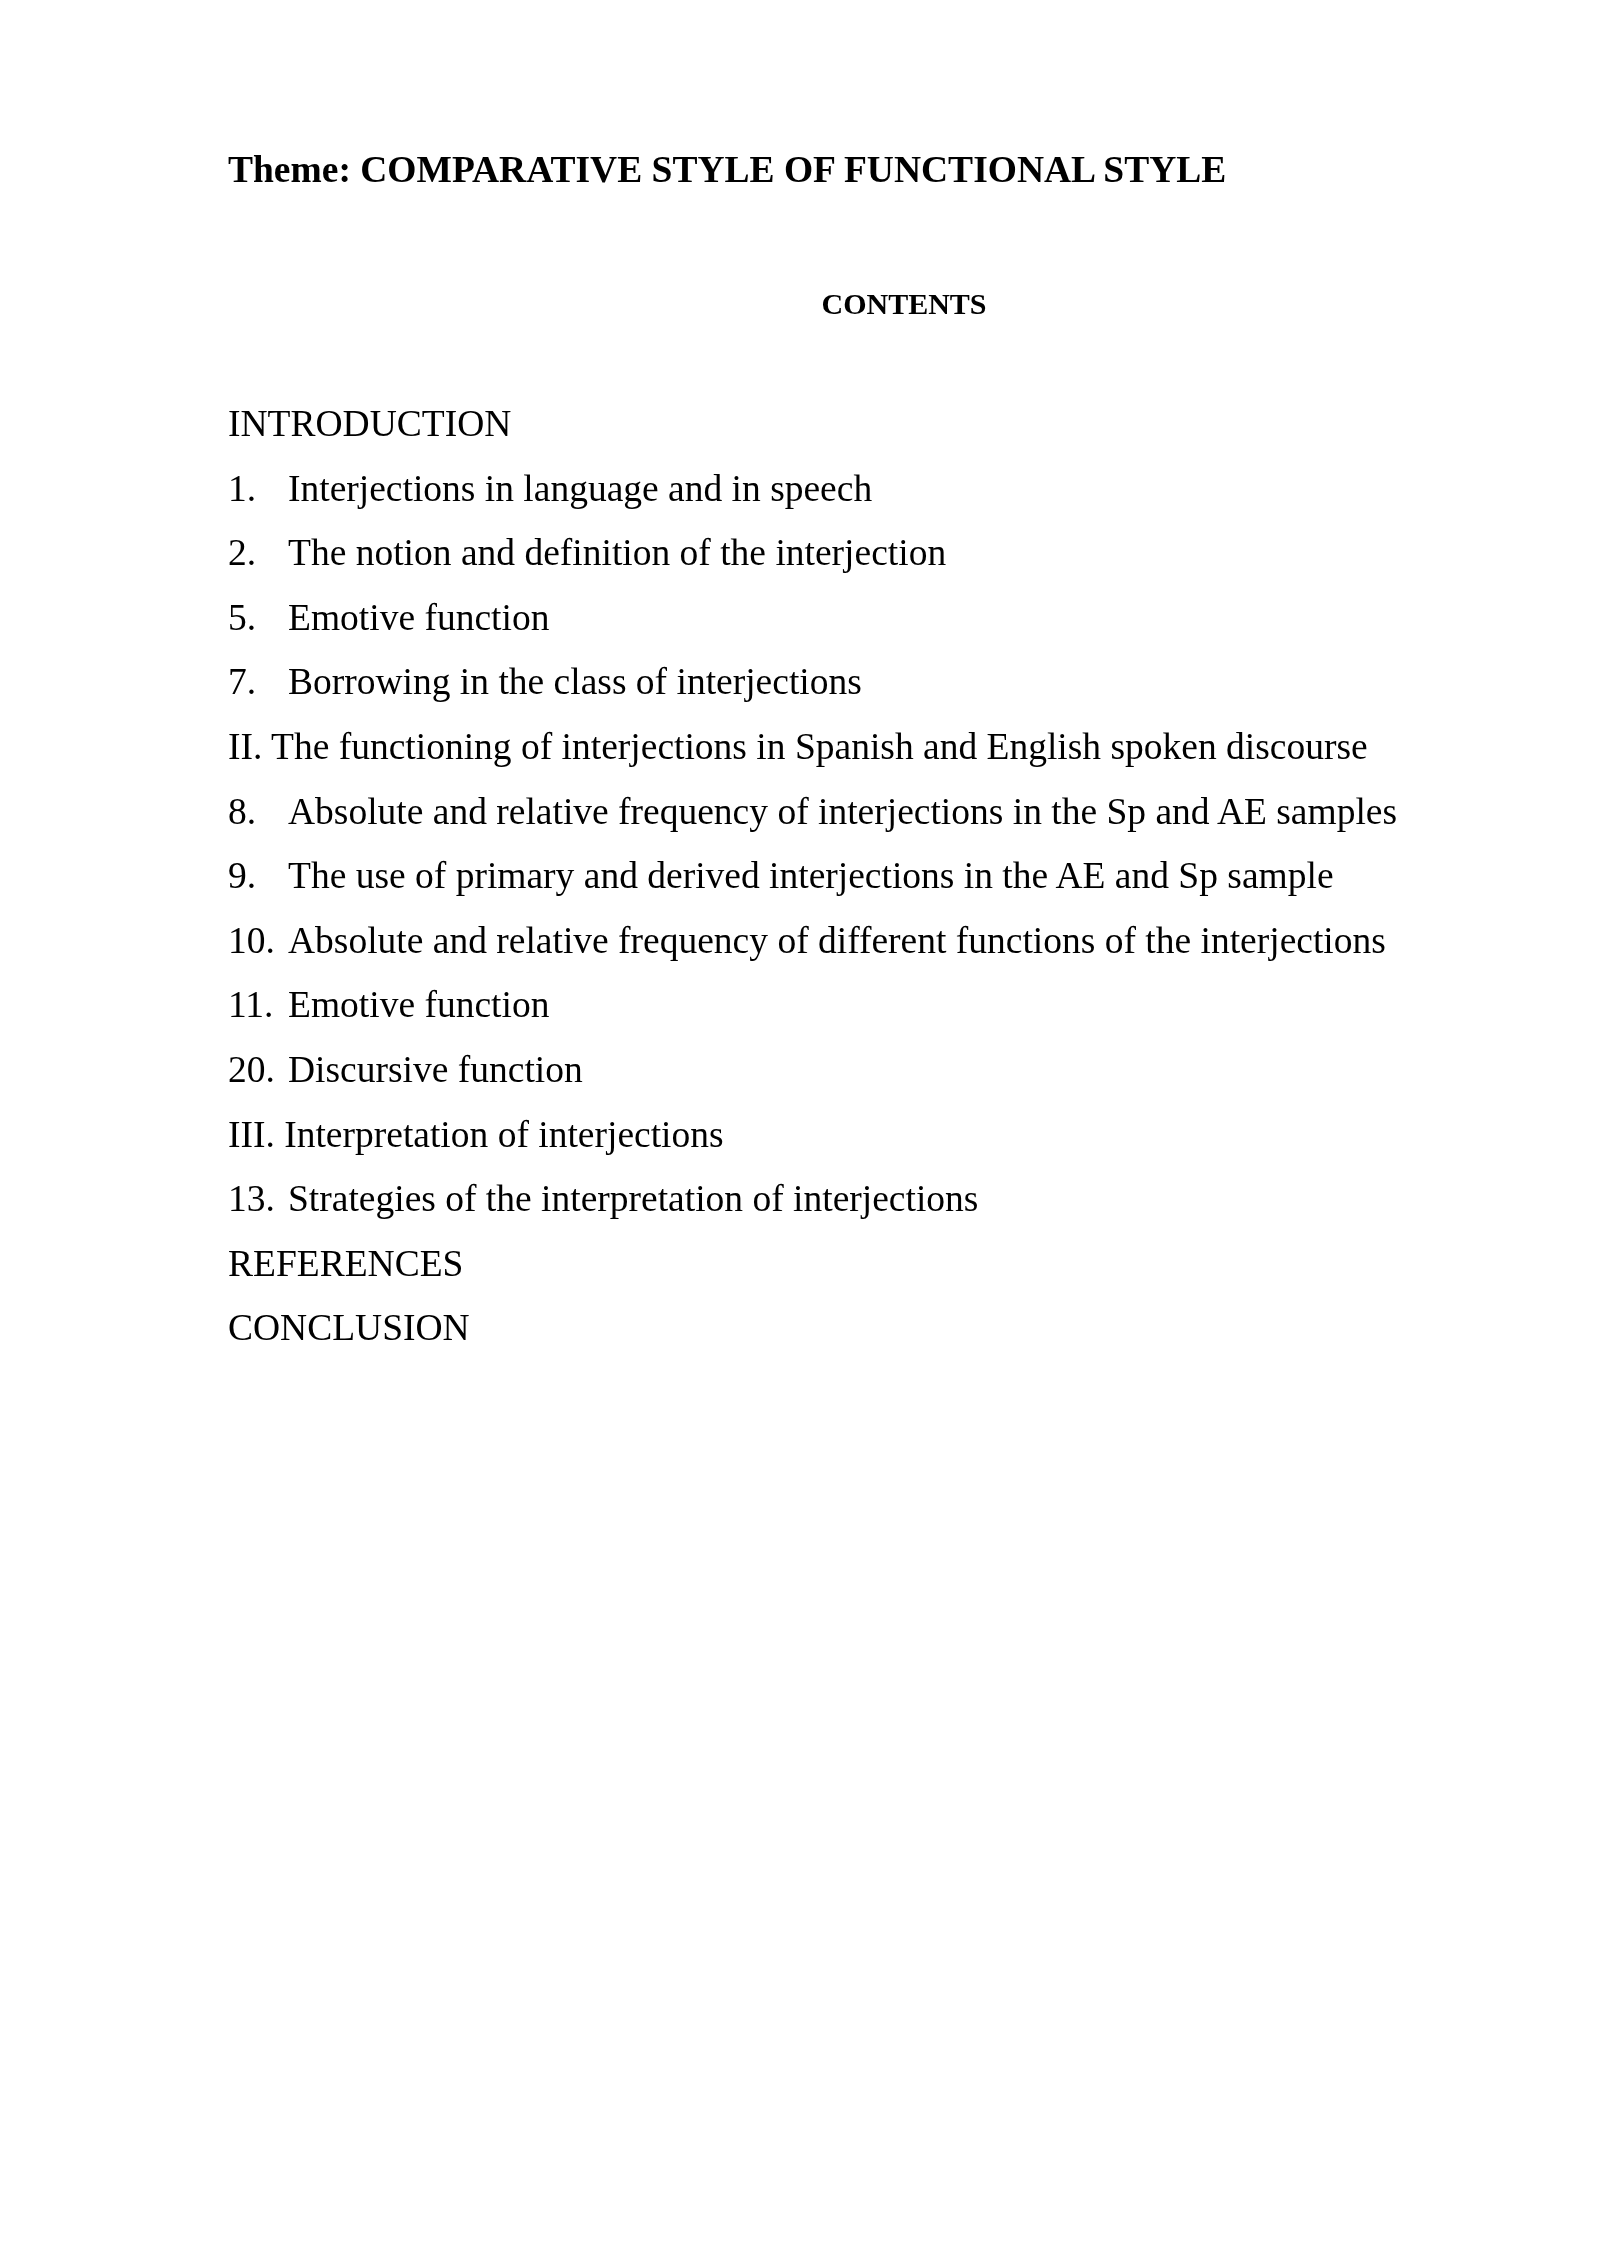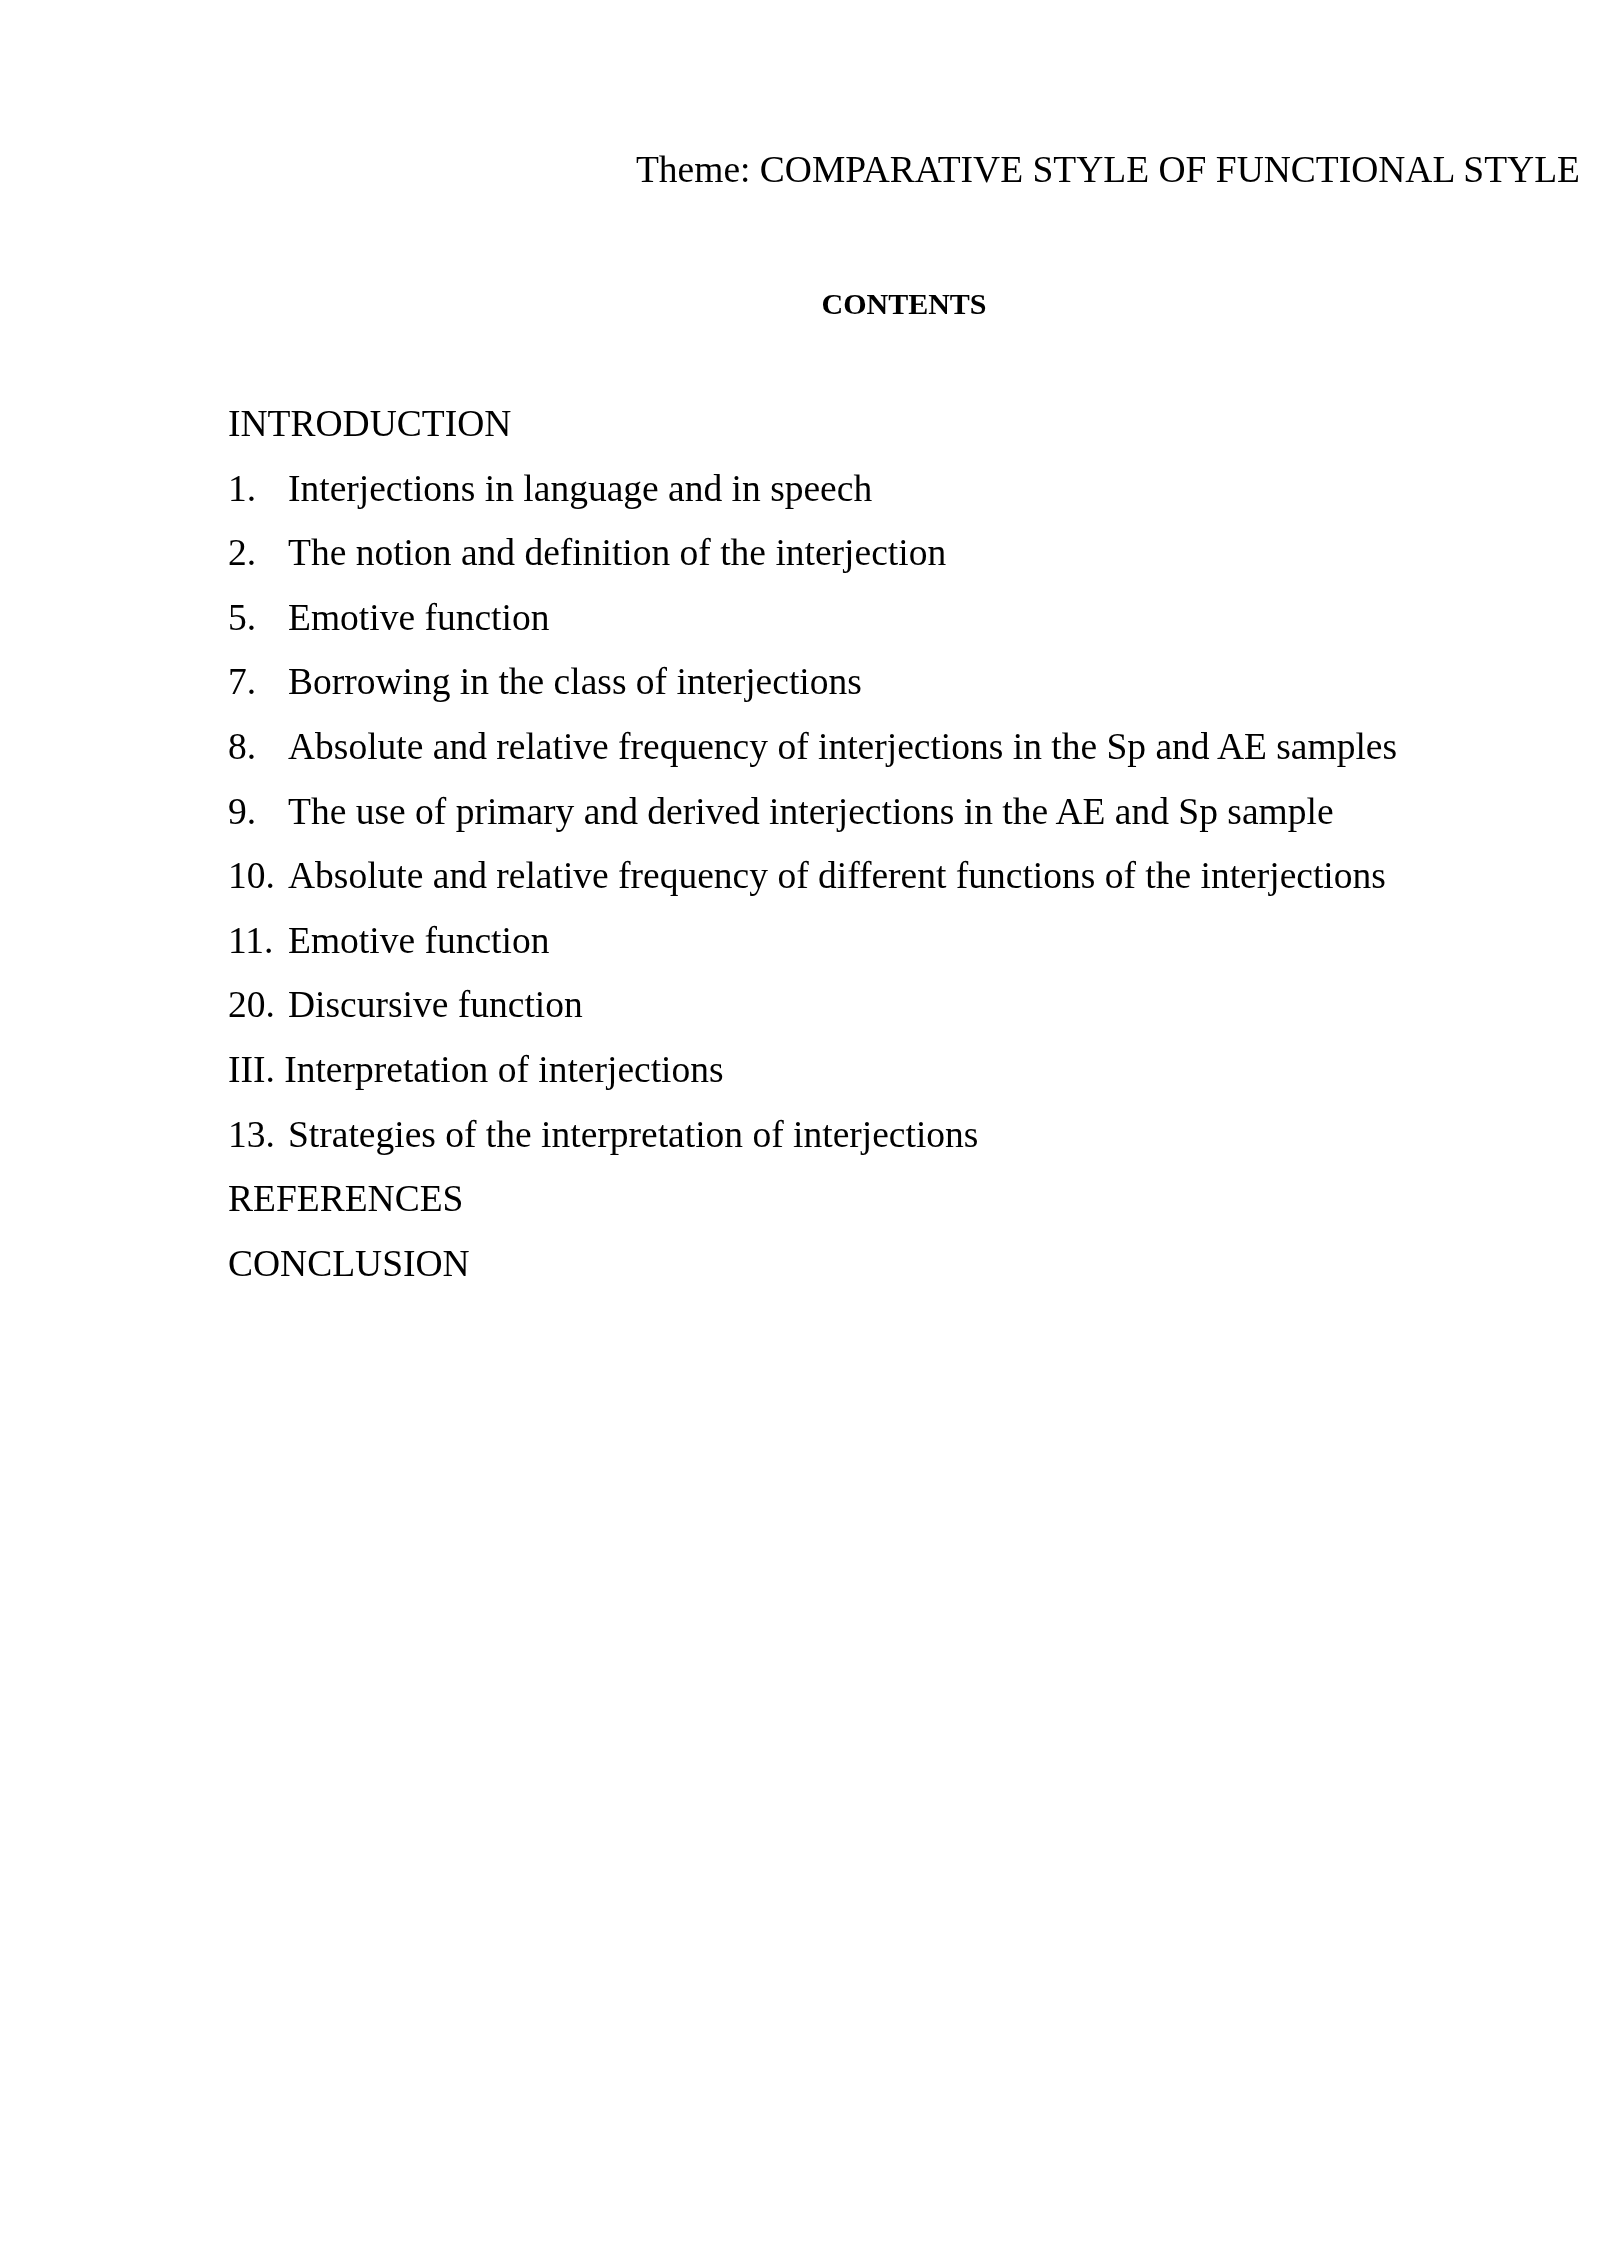--- a/index.html
+++ b/index.html
@@ -18,23 +18,23 @@
   .doc-page {
     position: absolute;
     inset: 0;
     background: #ffffff;
   }
   .doc-title {
     position: absolute;
     top: 138px;
     left: 228px;
     width: 1352px;
-    text-align: right;
+    text-align: left;
     font-size: 37.5px;
-    font-weight: normal;
+    font-weight: bold;
     line-height: 64.6px;
     white-space: nowrap;
   }
   .contents-heading {
     position: absolute;
     top: 272px;
     left: 228px;
     width: 1352px;
     text-align: center;
     font-size: 30px;
@@ -89,20 +89,23 @@
 
       <div class="toc-row style-numbered">
         <span class="toc-num">5.</span><span class="toc-text">Emotive function</span>
       </div>
 
 
       <div class="toc-row style-numbered">
         <span class="toc-num">7.</span><span class="toc-text">Borrowing in the class of interjections</span>
       </div>
 
+      <div class="toc-row style-plain">
+        <span class="toc-text">II. The functioning of interjections in Spanish and English spoken discourse</span>
+      </div>
 
       <div class="toc-row style-numbered">
         <span class="toc-num">8.</span><span class="toc-text">Absolute and relative frequency of interjections in the Sp and AE samples</span>
       </div>
 
       <div class="toc-row style-numbered">
         <span class="toc-num">9.</span><span class="toc-text">The use of primary and derived interjections in the AE and Sp sample</span>
       </div>
 
       <div class="toc-row style-numbered">

